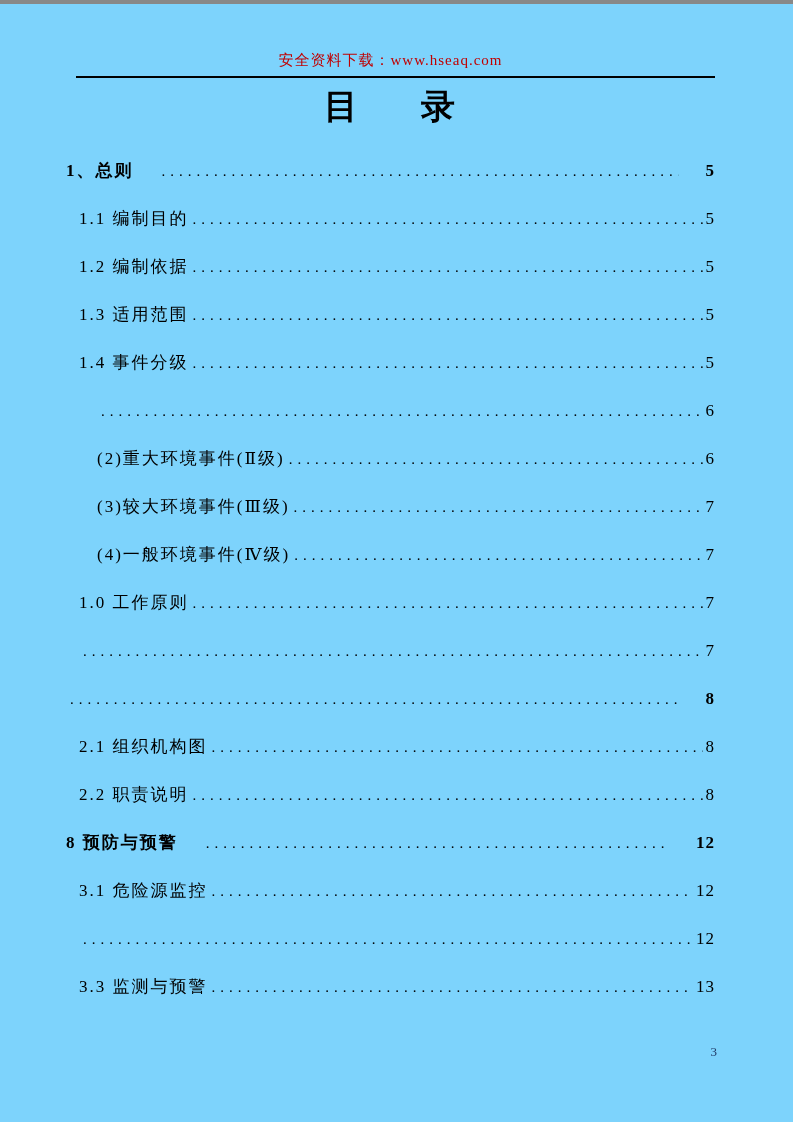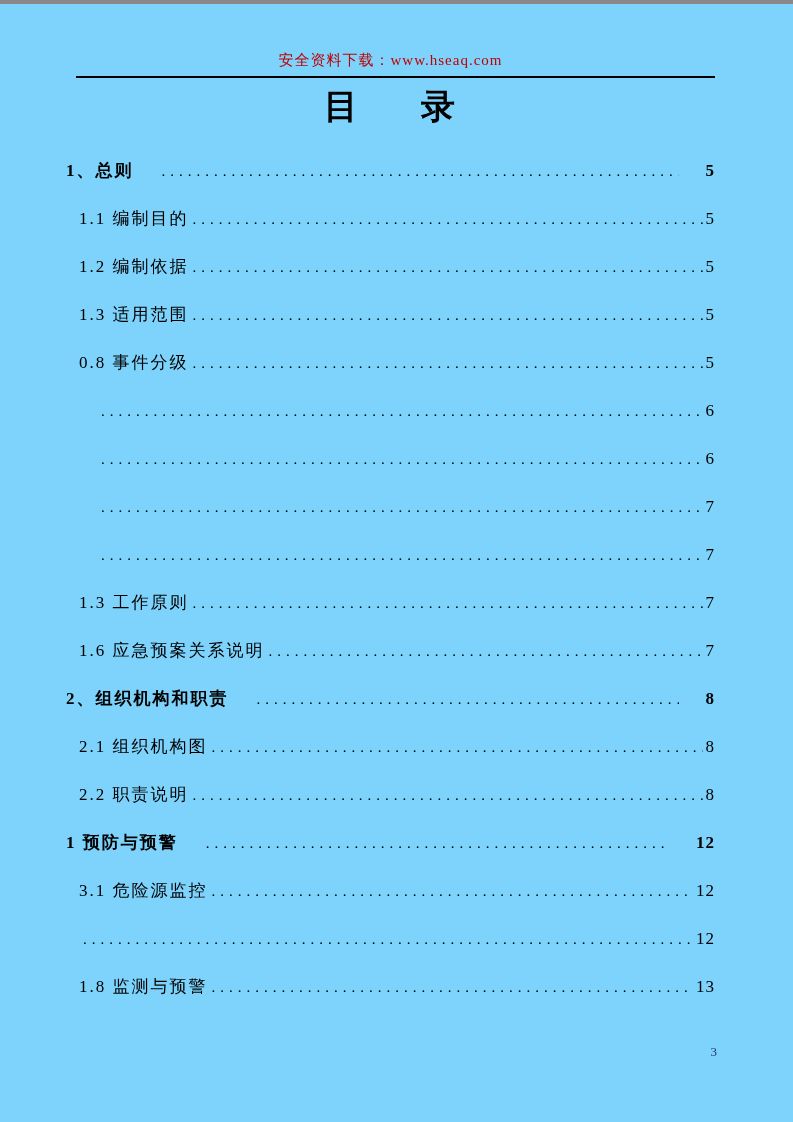--- a/index.html
+++ b/index.html
@@ -111,94 +111,95 @@
         <span class="pg">5</span>
       </div>
 
       <div class="toc-row lvl2">
         <span class="lbl">1.3 适用范围</span>
         <span class="leader">................................................................................................................................................................</span>
         <span class="pg">5</span>
       </div>
 
       <div class="toc-row lvl2">
-        <span class="lbl">0.8 事件分级</span>
+        <span class="lbl">1.4 事件分级</span>
         <span class="leader">................................................................................................................................................................</span>
         <span class="pg">5</span>
       </div>
 
       <div class="toc-row lvl3">
         <span class="leader">................................................................................................................................................................</span>
         <span class="pg">6</span>
       </div>
 
       <div class="toc-row lvl3">
+        <span class="lbl">(2)重大环境事件(Ⅱ级)</span>
         <span class="leader">................................................................................................................................................................</span>
         <span class="pg">6</span>
       </div>
 
       <div class="toc-row lvl3">
-        <span class="leader">................................................................................................................................................................</span>
-        <span class="pg">7</span>
-      </div>
-
-      <div class="toc-row lvl3">
-        <span class="leader">................................................................................................................................................................</span>
-        <span class="pg">7</span>
-      </div>
-
-      <div class="toc-row lvl2">
-        <span class="lbl">1.3 工作原则</span>
-        <span class="leader">................................................................................................................................................................</span>
-        <span class="pg">7</span>
-      </div>
-
-      <div class="toc-row lvl2">
-        <span class="lbl">1.6 应急预案关系说明</span>
+        <span class="lbl">(3)较大环境事件(Ⅲ级)</span>
+        <span class="leader">................................................................................................................................................................</span>
+        <span class="pg">7</span>
+      </div>
+
+      <div class="toc-row lvl3">
+        <span class="lbl">(4)一般环境事件(Ⅳ级)</span>
+        <span class="leader">................................................................................................................................................................</span>
+        <span class="pg">7</span>
+      </div>
+
+      <div class="toc-row lvl2">
+        <span class="lbl">1.0 工作原则</span>
+        <span class="leader">................................................................................................................................................................</span>
+        <span class="pg">7</span>
+      </div>
+
+      <div class="toc-row lvl2">
         <span class="leader">................................................................................................................................................................</span>
         <span class="pg">7</span>
       </div>
 
       <div class="toc-row lvl1">
-        <span class="lbl">2、组织机构和职责</span>
         <span class="leader">................................................................................................................................................................</span>
         <span class="pg">8</span>
       </div>
 
       <div class="toc-row lvl2">
         <span class="lbl">2.1 组织机构图</span>
         <span class="leader">................................................................................................................................................................</span>
         <span class="pg">8</span>
       </div>
 
       <div class="toc-row lvl2">
         <span class="lbl">2.2 职责说明</span>
         <span class="leader">................................................................................................................................................................</span>
         <span class="pg">8</span>
       </div>
 
       <div class="toc-row lvl1">
-        <span class="lbl">1 预防与预警</span>
+        <span class="lbl">8 预防与预警</span>
         <span class="leader">................................................................................................................................................................</span>
         <span class="pg">12</span>
       </div>
 
       <div class="toc-row lvl2">
         <span class="lbl">3.1 危险源监控</span>
         <span class="leader">................................................................................................................................................................</span>
         <span class="pg">12</span>
       </div>
 
       <div class="toc-row lvl2">
         <span class="leader">................................................................................................................................................................</span>
         <span class="pg">12</span>
       </div>
 
       <div class="toc-row lvl2">
-        <span class="lbl">1.8 监测与预警</span>
+        <span class="lbl">3.3 监测与预警</span>
         <span class="leader">................................................................................................................................................................</span>
         <span class="pg">13</span>
       </div>
 
     </div>
   </div>
 
   <div class="page-footer">3</div>
 </div>
 

